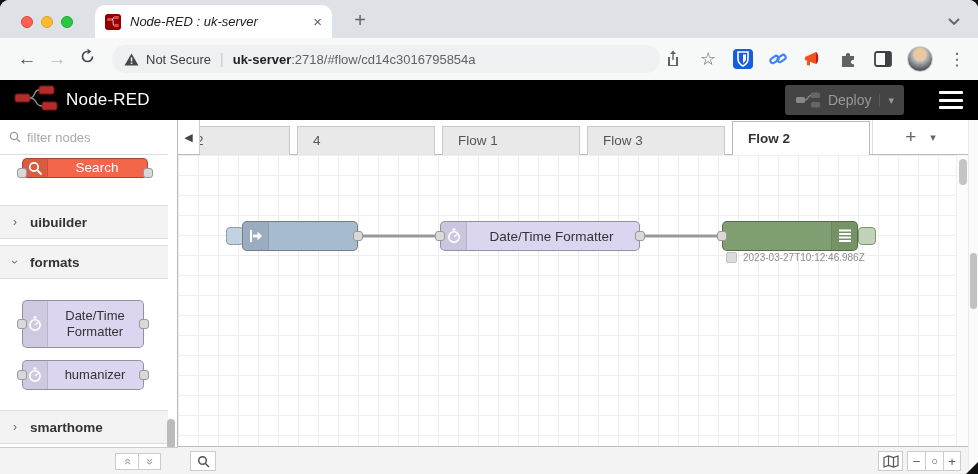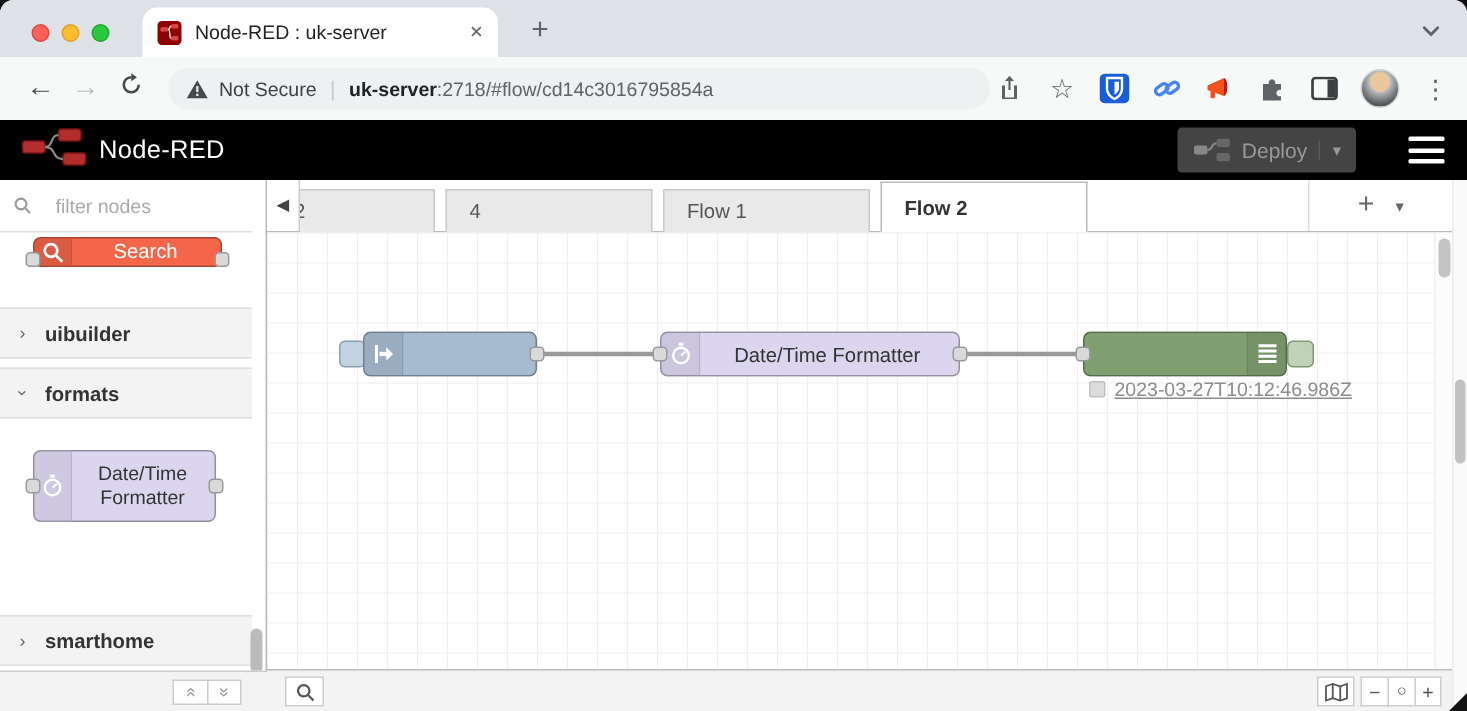--- a/index.html
+++ b/index.html
@@ -9,21 +9,21 @@
 
   
   #tabstrip { position:absolute; left:0; top:0; width:978px; height:38px; background:#dee1e6; }
   .traffic { position:absolute; top:16px; width:12px; height:12px; border-radius:50%; }
   #tl-close { left:21px; background:#ff5f57; border:0.5px solid #e0443e; }
   #tl-min   { left:41px; background:#febc2e; border:0.5px solid #dea123; }
   #tl-zoom  { left:61px; background:#28c840; border:0.5px solid #1aab29; }
   #browser-tab { position:absolute; left:95px; top:5px; width:237px; height:33px; background:#fff; border-radius:10px 10px 0 0; display:flex; align-items:center; padding:0 10px; }
   #favicon { width:16px; height:16px; border-radius:3px; background:#8f0000; position:relative; flex:0 0 16px; }
   #favicon svg { position:absolute; left:1px; top:1px; }
-  #browser-tab-title { margin-left:9px; font-size:13px; color:#202124; white-space:nowrap; overflow:hidden; flex:1; }
+  #browser-tab-title { margin-left:9px; font-size:13px; color:#202124; white-space:nowrap; overflow:hidden; flex:1;font-style:italic; }
   #tab-close { font-size:15px; color:#5f6368; margin-left:6px; cursor:pointer; }
   #new-tab-btn { position:absolute; left:346px; top:7px; font-size:20px; color:#5f6368; width:28px; height:28px; text-align:center; line-height:26px; }
   #tabsearch-btn { position:absolute; right:18px; top:12px; }
 
   
   #toolbar { position:absolute; left:0; top:38px; width:978px; height:42px; background:#f7f8f8; display:flex; align-items:center; }
   .nav-ico { font-size:19px; color:#45494d; width:30px; text-align:center; }
   .nav-ico.disabled { color:#b9bcbf; }
   #back-btn { margin-left:12px; }
   #omnibox { margin-left:8px; width:548px; height:28px; background:#eef0f2; border-radius:14px; display:flex; align-items:center; padding:0 12px; font-size:13px; color:#3c4043; }
@@ -43,21 +43,21 @@
   #nr-title { color:#fff; font-size:17px; margin-left:8px; letter-spacing:0.2px; }
   #deploy-btn { position:absolute; right:74px; top:5px; height:30px; background:#444; border-radius:3px; display:flex; align-items:center; padding:0 10px; cursor:pointer; }
   #deploy-label { color:#999; font-size:14px; margin:0 8px 0 7px; }
   #deploy-caret { color:#999; font-size:11px; padding-left:8px; border-left:1px solid rgba(255,255,255,0.12); }
   #hamburger { position:absolute; right:14px; top:9px; width:26px; height:22px; display:flex; flex-direction:column; justify-content:space-between; padding:2px 1px; cursor:pointer; }
   #hamburger span { display:block; height:3px; background:#fff; border-radius:1px; }
 
   
   #palette { position:absolute; left:0; top:120px; width:178px; height:354px; background:#fff; border-right:1px solid #bbb; }
   #palette-filter { position:absolute; left:0; top:0; width:168px; height:35px; border-bottom:1px solid #ddd; display:flex; align-items:center; padding-left:9px; }
-  #palette-filter input { border:none; outline:none; background:transparent; font-size:13px; color:#666; margin-left:16px; width:120px; font-family:"Liberation Sans",sans-serif; }
+  #palette-filter input { border:none; outline:none; background:transparent; font-size:13px; color:#666; margin-left:6px; width:120px; font-family:"Liberation Sans",sans-serif; }
   #palette-filter input::placeholder { color:#aaa; }
   .pal-cat { position:absolute; left:0; width:168px; height:34px; background:#f3f3f3; border-top:1px solid #ddd; border-bottom:1px solid #ddd; display:flex; align-items:center; cursor:pointer; }
   .pal-cat .tw { width:30px; text-align:center; color:#666; font-size:12px; }
   .pal-cat .cat-label { font-size:13.5px; font-weight:bold; color:#333; }
   #cat-uibuilder { top:85px; } #cat-formats { top:125px; } #cat-smarthome { top:290px; }
   .pal-node { position:absolute; border:1px solid rgba(0,0,0,0.32); border-radius:5px; font-size:13px; color:#333; cursor:grab; }
   .pal-node .icon-zone { position:absolute; left:0; top:0; bottom:0; width:25px; background:rgba(0,0,0,0.06); border-right:1px solid rgba(0,0,0,0.10); border-radius:4px 0 0 4px; display:flex; align-items:center; justify-content:center; }
   .pal-node .pn-label { position:absolute; left:28px; right:4px; top:0; bottom:0; display:flex; align-items:center; justify-content:center; text-align:center; line-height:1.25; }
   .port { position:absolute; width:10px; height:10px; background:#d9d9d9; border:1px solid #999; border-radius:3px; }
   #pal-search-node { left:22px; top:38px; width:126px; height:20px; background:#f4664a; }
@@ -97,21 +97,21 @@
   #inject-btn { position:absolute; left:48px; top:72px; width:18px; height:18px; background:#c3d2e1; border:1px solid #8c9dab; border-radius:4px; cursor:pointer; }
   #formatter-node { left:262px; width:200px; background:#dbd5ef; color:#333; }
   #formatter-node .fn-label { left:27px; right:4px; }
   #debug-node { left:544px; width:136px; background:#7f9f70; color:#fff; }
   #debug-node .fn-label { left:4px; right:28px; }
   #debug-btn { position:absolute; left:680px; top:72px; width:18px; height:18px; background:#c0d2b8; border:1px solid #7a9a6e; border-radius:4px; cursor:pointer; }
   #inject-out { left:175px; top:76px; } #formatter-in { left:257px; top:76px; }
   #formatter-out { left:457px; top:76px; } #debug-in { left:539px; top:76px; }
   #debug-status { position:absolute; left:548px; top:97px; display:flex; align-items:center; }
   #status-shape { width:11px; height:11px; background:#dcdcdc; border:1px solid #c0c0c0; border-radius:2px; margin-right:6px; }
-  #status-text { font-size:13px; color:#8c8c8c; white-space:nowrap;text-decoration:underline; }
+  #status-text { font-size:10px; color:#8c8c8c; white-space:nowrap; }
 
   #h-scrollbar { position:absolute; left:0; top:313px; width:778px; height:12px; }
   #h-thumb { position:absolute; left:7px; top:2px; width:112px; height:8px; border-radius:4px; background:#b5b5b5; }
   #v-scrollbar { position:absolute; right:0; top:35px; width:12px; height:291px; background:#fcfcfc; border-left:1px solid #f0f0f0; }
   #v-thumb { position:absolute; left:2px; top:4px; width:8px; height:26px; border-radius:4px; background:#c4c4c4; }
 
   #ws-footer { position:absolute; left:0; bottom:0; width:790px; height:28px; background:#f3f3f3; border-top:1px solid #bbb; }
   .ft-btn { position:absolute; top:4px; height:20px; background:#fff; border:1px solid #ccc; color:#555; font-size:13px; text-align:center; cursor:pointer; display:flex; align-items:center; justify-content:center; }
   #ft-search { left:12px; width:26px; }
   #ft-navigator { left:700px; width:25px; }
@@ -286,20 +286,32 @@
         <svg width="16" height="16" viewBox="0 0 16 16">
             <circle cx="8" cy="9" r="5.2" stroke="#fff" stroke-width="1.6" fill="none"></circle>
             <line x1="8" y1="9" x2="11" y2="6.5" stroke="#fff" stroke-width="1.4"></line>
             <rect x="6.5" y="0.5" width="3" height="2" fill="#fff"></rect>
           </svg>
       </span>
       <span class="pn-label">Date/Time Formatter</span>
       <span class="port" style="left:-6px; top:18px;"></span>
       <span class="port" style="right:-6px; top:18px;"></span>
     </div>
+    <div id="pal-humanizer-node" class="pal-node">
+      <span class="icon-zone">
+        <svg width="16" height="16" viewBox="0 0 16 16">
+            <circle cx="8" cy="9" r="5.2" stroke="#fff" stroke-width="1.6" fill="none"></circle>
+            <line x1="8" y1="9" x2="11" y2="6.5" stroke="#fff" stroke-width="1.4"></line>
+            <rect x="6.5" y="0.5" width="3" height="2" fill="#fff"></rect>
+          </svg>
+      </span>
+      <span class="pn-label">humanizer</span>
+      <span class="port" style="left:-6px; top:9px;"></span>
+      <span class="port" style="right:-6px; top:9px;"></span>
+    </div>
 
     <div id="cat-smarthome" class="pal-cat">
       <span class="tw">›</span>
       <span class="cat-label">smarthome</span>
     </div>
 
     <span id="palette-scroll-thumb"></span>
 
     <div id="palette-footer">
       <span id="collapse-all-btn" class="pf-btn"><span class="rot90">«</span></span>
@@ -308,20 +320,21 @@
   </div>
 
   <div id="workspace">
 
     <div id="flow-tabbar">
       <span id="tab-scroll-left">◀</span>
       <div id="flow-tabs">
         <div class="flow-tab partial">2</div>
         <div class="flow-tab">4</div>
         <div class="flow-tab">Flow 1</div>
+        <div class="flow-tab">Flow 3</div>
         <div class="flow-tab active">Flow 2</div>
       </div>
       <div id="tab-actions">
         <span id="add-flow-btn">+</span>
         <span id="tab-list-caret">▾</span>
       </div>
     </div>
 
     <div id="canvas">
       <svg id="wires" width="778" height="291">

